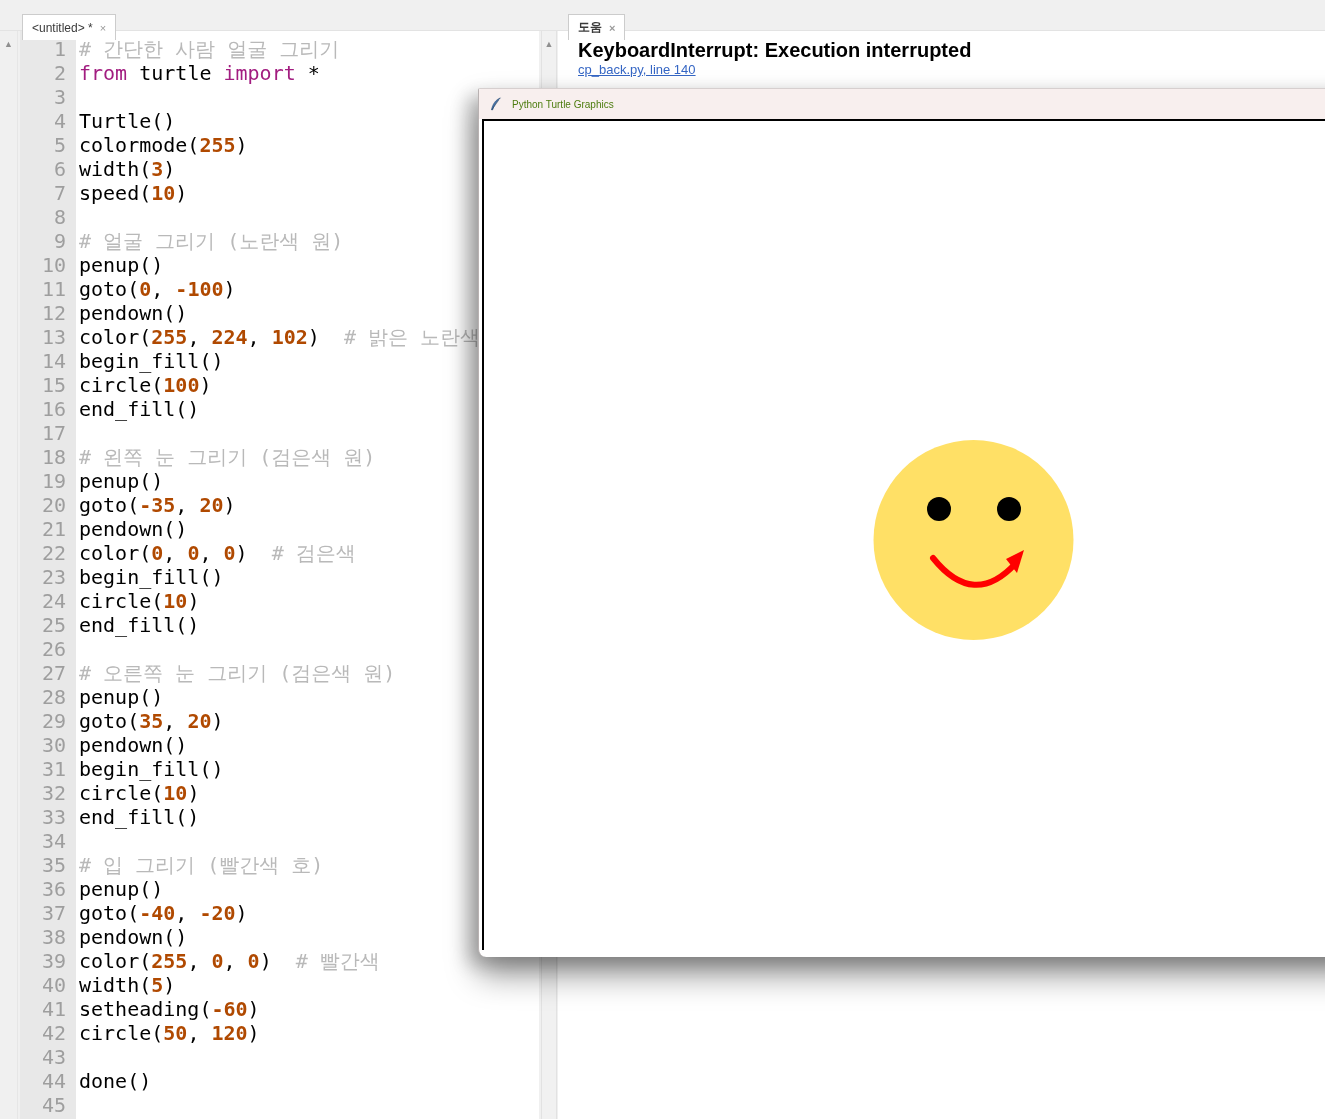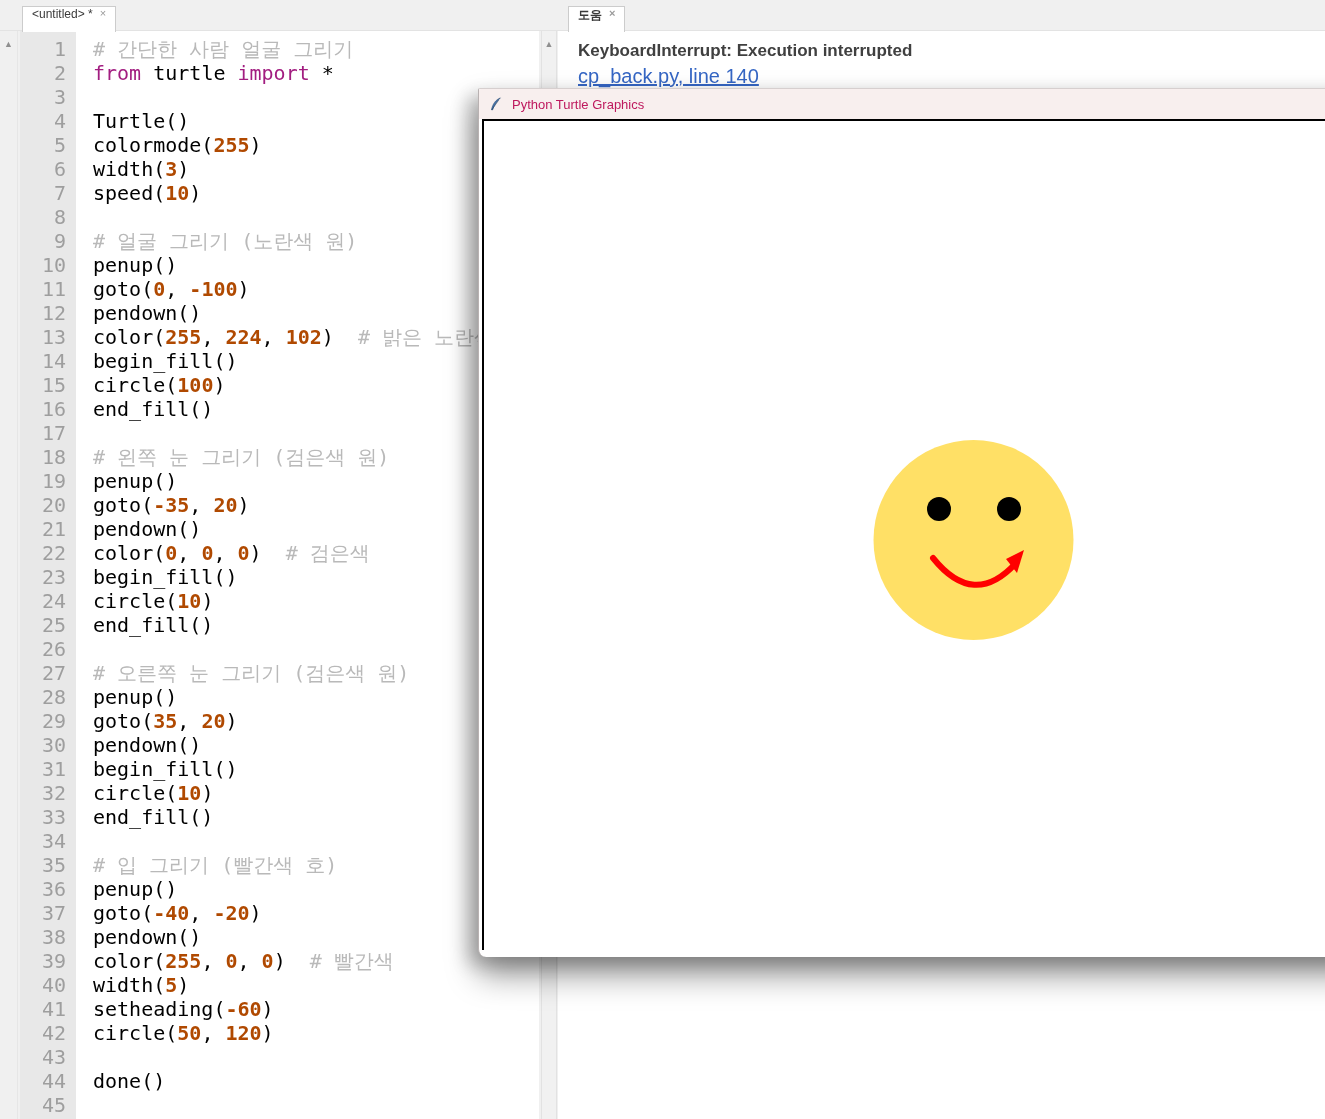--- a/index.html
+++ b/index.html
@@ -2,22 +2,22 @@
 <html style="--tab_strip: #F0F0F0; --gutter_bg: #E8E8E8; --gutter_text: #9E9E9E; --code_text: #000000; --keyword: #A21D80; --number: #B04900; --comment: #B9B9B9; --link: #3566C4; --titlebar: #F8EFEE; --canvas_border: #000000;"><head>
 <meta charset="utf-8">
 <style>
   * { margin:0; padding:0; box-sizing:border-box; }
   html,body { width:1325px; height:1119px; overflow:hidden; position:relative;
               font-family:"Liberation Sans","DejaVu Sans",sans-serif; background:#f0f0f0; }
 
   
   .tab-strip { position:absolute; left:0; top:0; width:1325px; height:31px;
                background:var(--tab_strip); border-bottom:1px solid #e3e3e3; }
-  .tab { position:absolute; top:6px; height:26px; background:#ffffff;
-         border:1px solid #cccccc; border-bottom:none; display:flex; align-items:flex-start;
+  .tab { position:absolute; top:14px; height:26px; background:#ffffff;
+         border:1px solid #cccccc; border-bottom:none; display:flex; align-items:center;
          padding:0 9px; font-size:12px; color:#3a3a3a; z-index:3; white-space:nowrap; }
   .tab .tab-label { margin-right:7px; }
   .tab .tab-close { color:#9a9a9a; font-size:11px; cursor:pointer; }
   #editor-tab { left:22px; }
   #help-tab   { left:568px;font-weight:bold; }
 
   
   .left-scroll { position:absolute; left:0; top:31px; width:18px; bottom:0;
                  background:#f0f0f0; border-right:1px solid #e6e6e6; text-align:center; }
   .arr-up { display:block; margin-top:8px; font-size:9px; color:#8f8f8f; line-height:10px; }
@@ -26,49 +26,49 @@
   .editor-pane { position:absolute; left:20px; top:31px; width:519px; bottom:0;
                  background:#ffffff; overflow:hidden; z-index:1; }
   .gutter-bg { position:absolute; left:0; top:0; width:56px; height:100%;
                background:var(--gutter_bg); }
   #code-lines { position:absolute; left:0; top:6px; width:100%;
                 font-family:"DejaVu Sans Mono","Liberation Mono",monospace;
                 font-size:20px; line-height:24px; white-space:pre; }
   .line { height:24px; }
   .ln { display:inline-block; width:56px; padding-right:10px; text-align:right;
         color:var(--gutter_text); }
-  .lc { padding-left:17px; color:var(--code_text); }
+  .lc { padding-left:3px; color:var(--code_text); }
   .kw  { color:var(--keyword); font-weight:normal; }
   .num { color:var(--number);font-weight:bold; }
   .com { color:var(--comment); }
   .txt { color:var(--code_text); }
 
   
   .mid-scroll { position:absolute; left:541px; top:31px; width:16px; bottom:0;
                 background:#f1f1f1; border-left:1px solid #e2e2e2; border-right:1px solid #e2e2e2;
                 text-align:center; z-index:1; }
 
   
   .help-pane { position:absolute; left:558px; top:31px; right:0; bottom:0;
                background:#ffffff; z-index:1; }
   .help-content { padding:11px 0 0 20px; }
-  .err-title { font-weight:bold; font-size:17px; color:#404040; line-height:17px; }
-  .err-link  { display:inline-block; margin-top:9px; font-size:20px; line-height:17px;
+  .err-title { font-weight:bold; font-size:20px; color:#000000; line-height:17px; }
+  .err-link  { display:inline-block; margin-top:2px; font-size:13px; line-height:17px;
                color:var(--link); text-decoration:underline; cursor:pointer; }
 
   
   .turtle-window { position:absolute; left:478px; top:88px; width:900px; height:869px;
                    background:#ffffff; z-index:10; border-radius:2px 0 8px 8px;
                    border-left:1px solid #b9b2b2; border-top:1px solid #d6cfcf;
                    box-shadow:-10px 8px 18px rgba(0,0,0,0.22), 0 18px 32px rgba(0,0,0,0.40); }
   .titlebar { position:absolute; left:0; top:0; right:0; height:30px;
               background:var(--titlebar); display:flex; align-items:center;
               padding-left:10px; border-radius:2px 0 0 0; }
   .feather { width:14px; height:16px; margin-right:9px; }
-  .wtitle { font-size:13px; color:#be185d; }
+  .wtitle { font-size:10px; color:#4d7c0f; }
   .canvas { position:absolute; left:3px; top:30px; right:0; bottom:7px;
             background:#ffffff; border-top:2px solid var(--canvas_border);
             border-left:2px solid var(--canvas_border); overflow:hidden; }
   .smiley { position:absolute; left:0; top:0; }
 </style>
 </head>
 <body>
 
 <div class="tab-strip"></div>
 

